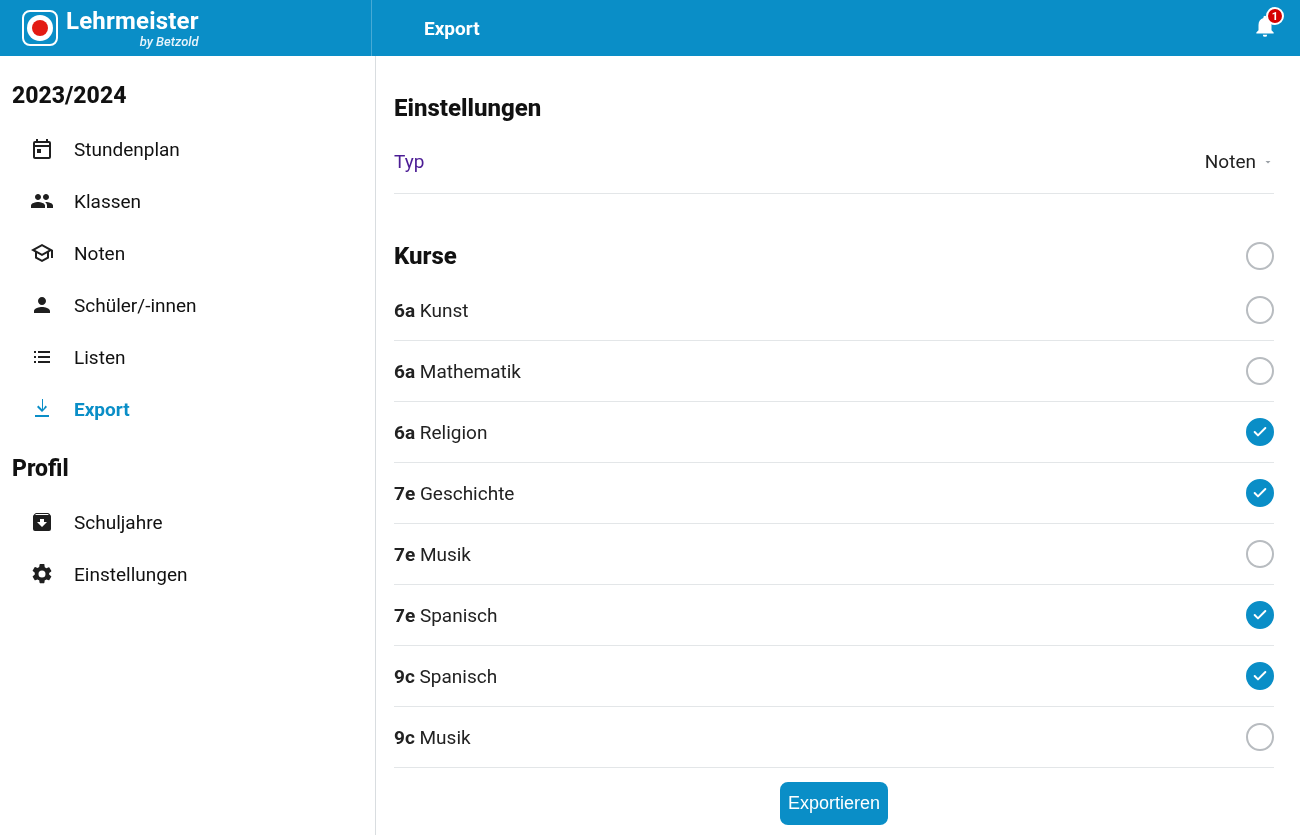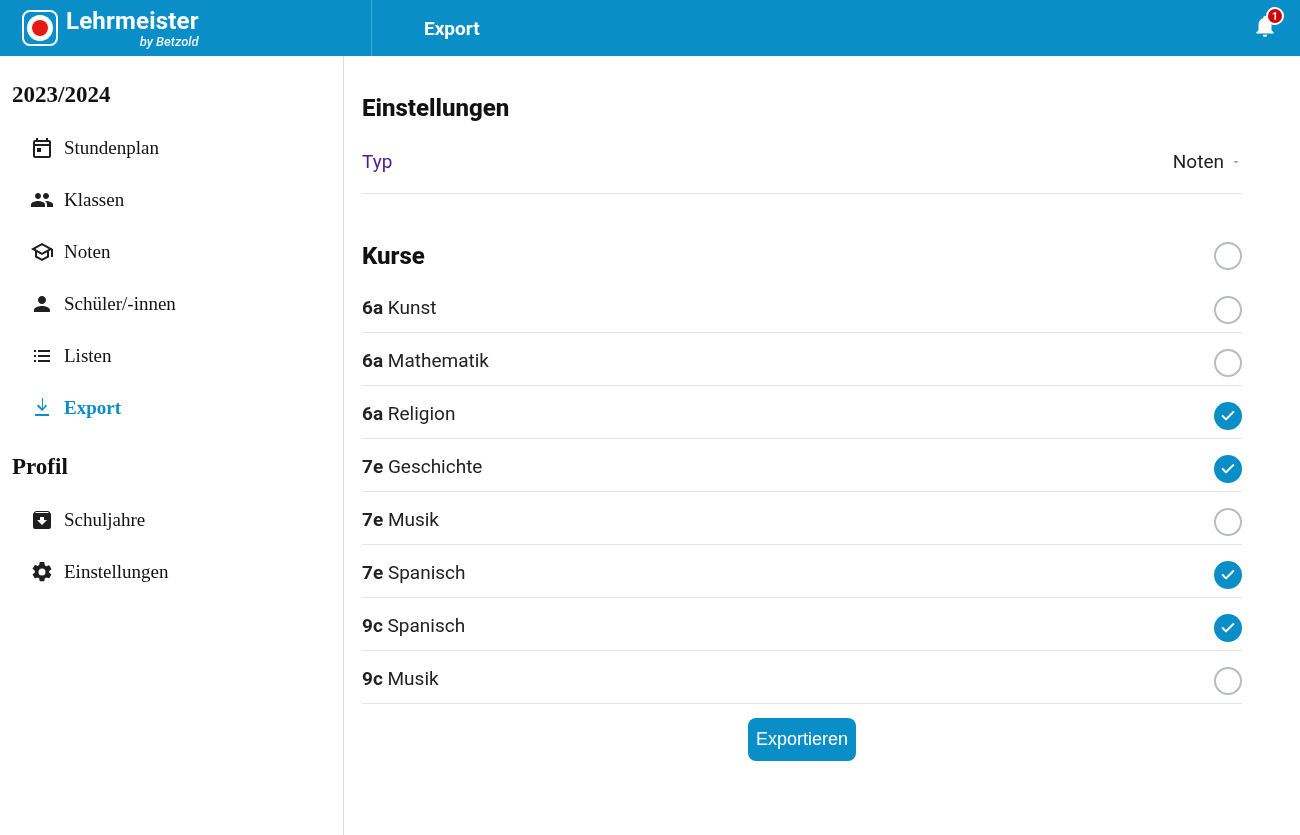--- a/index.html
+++ b/index.html
@@ -14,44 +14,44 @@
   .logo-red { width: 16px; height: 16px; border-radius: 50%; background: #e31b13; }
   .brand { display: flex; flex-direction: column; line-height: 1; }
   .brand-title { font-size: 24px; font-weight: 700; letter-spacing: 0.2px; }
   .brand-sub { font-size: 13px; font-weight: 500; color: #e8f4fb; align-self: flex-end; margin-top: 2px; font-style: italic; }
   .page-title { font-size: 19px; font-weight: 700; padding-left: 52px; flex: 1; }
   .bell-wrap { position: relative; margin-right: 22px; }
   .badge { position: absolute; top: -6px; right: -6px; background: #d50000; color: #fff; border-radius: 50%; width: 18px; height: 18px; font-size: 11px; font-weight: 700; display: flex; align-items: center; justify-content: center; border: 2px solid #fff; }
 
   
   .body { display: flex; flex: 1; min-height: 0; }
-  .sidebar { width: 344px; border-right: 1px solid #d9dde0; padding: 22px 10px 0 10px; background: #fff; font-family: Liberation Serif, serif; }
+  .sidebar { width: 376px; border-right: 1px solid #d9dde0; padding: 22px 10px 0 10px; background: #fff; }
   .side-section-title { font-size: 23px; font-weight: 800; margin: 4px 0 14px 2px; }
-  .side-item { display: flex; align-items: center; gap: 8px; padding: 14px 8px 14px 18px; cursor: pointer; border-radius: 4px; }
+  .side-item { display: flex; align-items: center; gap: 18px; padding: 14px 8px 14px 18px; cursor: pointer; border-radius: 4px; }
   .side-item .icon { width: 28px; display: flex; justify-content: center; align-items: center; }
   .side-item-label { font-size: 19px; }
   .side-item.active .side-item-label { color: #0a8ec7; font-weight: 700; }
   .side-item.active svg { fill: #0a8ec7; }
   .side-item svg { fill: #1f1f1f; }
 
   
   .content { flex: 1; padding: 38px 20px 20px 18px; overflow-y: auto; }
   .content-inner { max-width: 880px; }
   .section-h { font-size: 24px; font-weight: 800; margin-bottom: 28px; }
   .typ-row { display: flex; align-items: center; justify-content: space-between; border-bottom: 1px solid #e3e6e8; padding-bottom: 20px; margin-bottom: 44px; }
   .typ-label { font-size: 19px; color: #4c1d95; }
   .typ-value { display: flex; align-items: center; gap: 6px; font-size: 19px; color: #222; }
   .kurse-header { display: flex; align-items: center; justify-content: space-between; margin-bottom: 10px; margin-top: 48px; }
   .kurse-title { font-size: 24px; font-weight: 800; }
   .checkbox { width: 28px; height: 28px; border: 2px solid #b8bcc0; border-radius: 50%; display: flex; align-items: center; justify-content: center; background: #fff; flex-shrink: 0; }
   .checkbox.checked { background: #0a8ec7; border-color: #0a8ec7; }
   .checkbox.checked svg { display: block; }
   .checkbox svg { display: none; }
 
-  .course-row { display: flex; justify-content: space-between; border-bottom: 1px solid #e3e6e8; padding: 16px 0 8px 0; }
+  .course-row { display: flex; align-items: center; justify-content: space-between; border-bottom: 1px solid #e3e6e8; padding: 16px 0 16px 0; }
   .course-label { font-size: 19px; color: #222; }
   .course-label .klass { font-weight: 700; }
 
   .export-btn { display: block; margin: 14px auto 0 auto; background: #0a8ec7; color: #ffffff; border: none; border-radius: 8px; padding: 11px 8px; font-size: 18px; font-weight: 500; cursor: pointer; }
 
   .side-section-title.second { margin-top: 20px; }
 </style>
 </head>
 <body>
 

